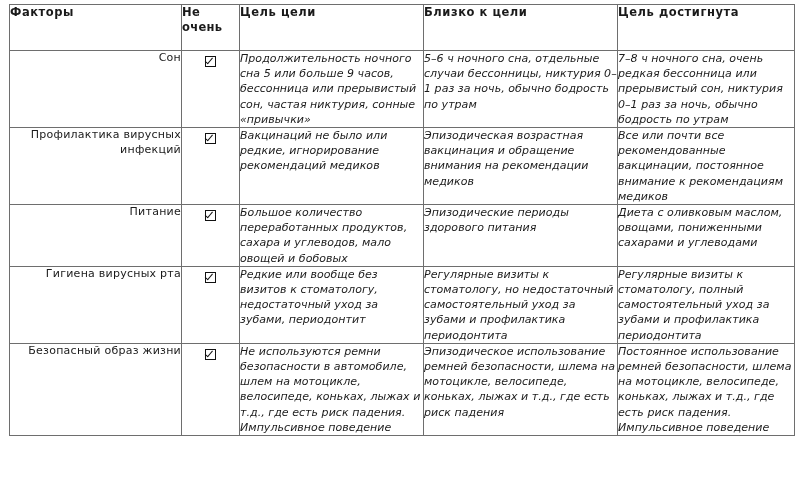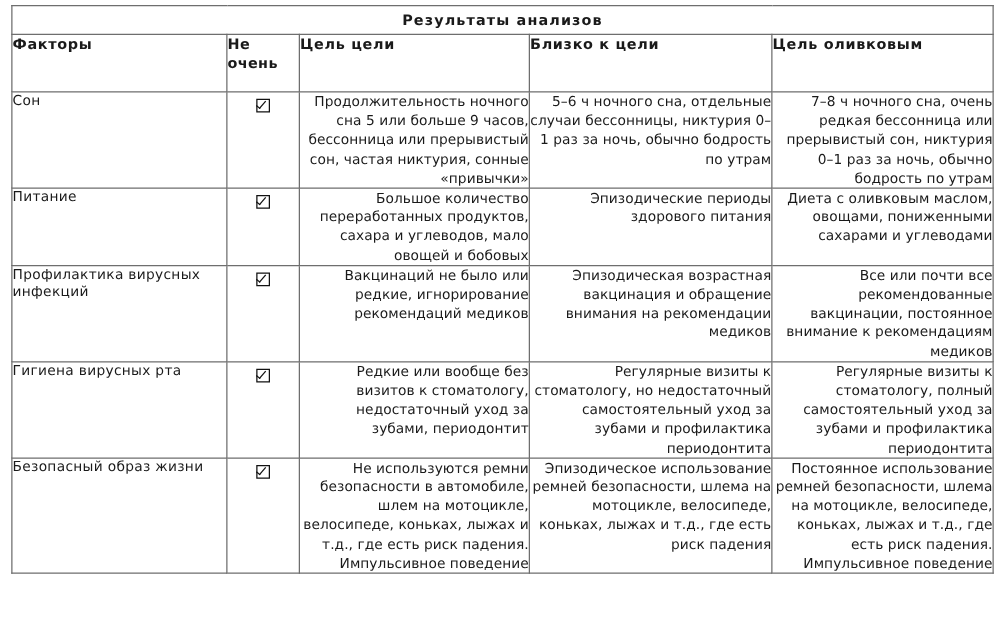--- a/index.html
+++ b/index.html
@@ -60,36 +60,37 @@
     height: 45px;
     padding: 6px 3px 0 3px;
     line-height: 15px;
   }
   .col-head.narrow {
     letter-spacing: 0.3px;
   }
 
   
   .factor-cell {
-    text-align: left;
+    text-align: right;
     font-size: 11px;
     line-height: 14.5px;
     padding: 7px 6px 6px 6px;
     letter-spacing: 0.25px;
   }
   .check-cell {
     text-align: center;
     padding: 6px 0 0 0;
   }
   .desc-cell {
-    text-align: right;
+    text-align: left;
     font-size: 11px;
     line-height: 15.2px;
     padding: 7px 7px 6px 7px;
     letter-spacing: 0.05px;
+    font-style: italic;
   }
 
   .checkbox-glyph {
     display: inline-block;
     width: 9px;
     height: 9px;
     border: 1.4px solid #111111;
     position: relative;
     box-sizing: content-box;
     vertical-align: middle;
@@ -121,63 +122,60 @@
   <table class="results">
     <colgroup>
       <col class="c-factor">
       <col class="c-check">
       <col class="c-miss">
       <col class="c-close">
       <col class="c-reached">
     </colgroup>
     <tbody>
 
-      <tr>
-        <td class="title-cell" colspan="5">Результаты анализов</td>
-      </tr>
 
       <tr>
         <td class="col-head">Факторы</td>
         <td class="col-head narrow">
           <div>Не</div>
           <div>очень</div>
         </td>
         <td class="col-head">Цель цели</td>
         <td class="col-head">Близко к цели</td>
-        <td class="col-head">Цель оливковым</td>
+        <td class="col-head">Цель достигнута</td>
       </tr>
 
       <tr>
         <td class="factor-cell">Сон</td>
         <td class="check-cell">
           <span class="checkbox-glyph"></span>
         </td>
         <td class="desc-cell">Продолжительность ночного сна 5 или больше 9 часов, бессонница или прерывистый сон, частая никтурия, сонные «привычки»</td>
         <td class="desc-cell">5–6 ч ночного сна, отдельные случаи бессонницы, никтурия 0–1 раз за ночь, обычно бодрость по утрам</td>
         <td class="desc-cell">7–8 ч ночного сна, очень редкая бессонница или прерывистый сон, никтурия 0–1 раз за ночь, обычно бодрость по утрам</td>
       </tr>
 
       <tr>
+        <td class="factor-cell">Профилактика вирусных инфекций</td>
+        <td class="check-cell">
+          <span class="checkbox-glyph"></span>
+        </td>
+        <td class="desc-cell">Вакцинаций не было или редкие, игнорирование рекомендаций медиков</td>
+        <td class="desc-cell">Эпизодическая возрастная вакцинация и обращение внимания на рекомендации медиков</td>
+        <td class="desc-cell">Все или почти все рекомендованные вакцинации, постоянное внимание к рекомендациям медиков</td>
+      </tr>
+
+      <tr>
         <td class="factor-cell">Питание</td>
         <td class="check-cell">
           <span class="checkbox-glyph"></span>
         </td>
         <td class="desc-cell">Большое количество переработанных продуктов, сахара и углеводов, мало овощей и бобовых</td>
         <td class="desc-cell">Эпизодические периоды здорового питания</td>
         <td class="desc-cell">Диета с оливковым маслом, овощами, пониженными сахарами и углеводами</td>
-      </tr>
-
-      <tr>
-        <td class="factor-cell">Профилактика вирусных инфекций</td>
-        <td class="check-cell">
-          <span class="checkbox-glyph"></span>
-        </td>
-        <td class="desc-cell">Вакцинаций не было или редкие, игнорирование рекомендаций медиков</td>
-        <td class="desc-cell">Эпизодическая возрастная вакцинация и обращение внимания на рекомендации медиков</td>
-        <td class="desc-cell">Все или почти все рекомендованные вакцинации, постоянное внимание к рекомендациям медиков</td>
       </tr>
 
       <tr>
         <td class="factor-cell">Гигиена вирусных рта</td>
         <td class="check-cell">
           <span class="checkbox-glyph"></span>
         </td>
         <td class="desc-cell">Редкие или вообще без визитов к стоматологу, недостаточный уход за зубами, периодонтит</td>
         <td class="desc-cell">Регулярные визиты к стоматологу, но недостаточный самостоятельный уход за зубами и профилактика периодонтита</td>
         <td class="desc-cell">Регулярные визиты к стоматологу, полный самостоятельный уход за зубами и профилактика периодонтита</td>

